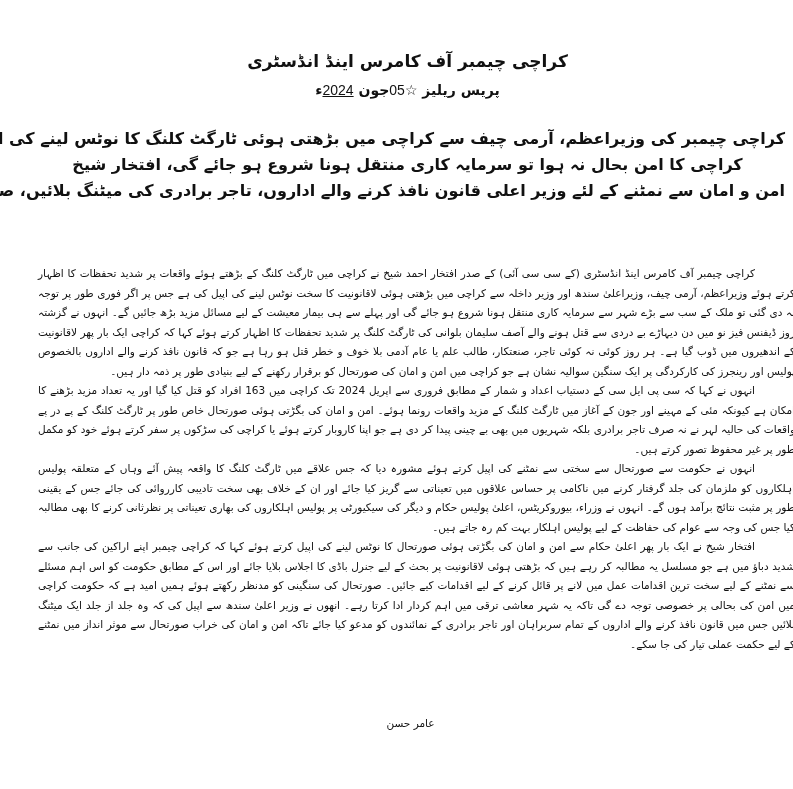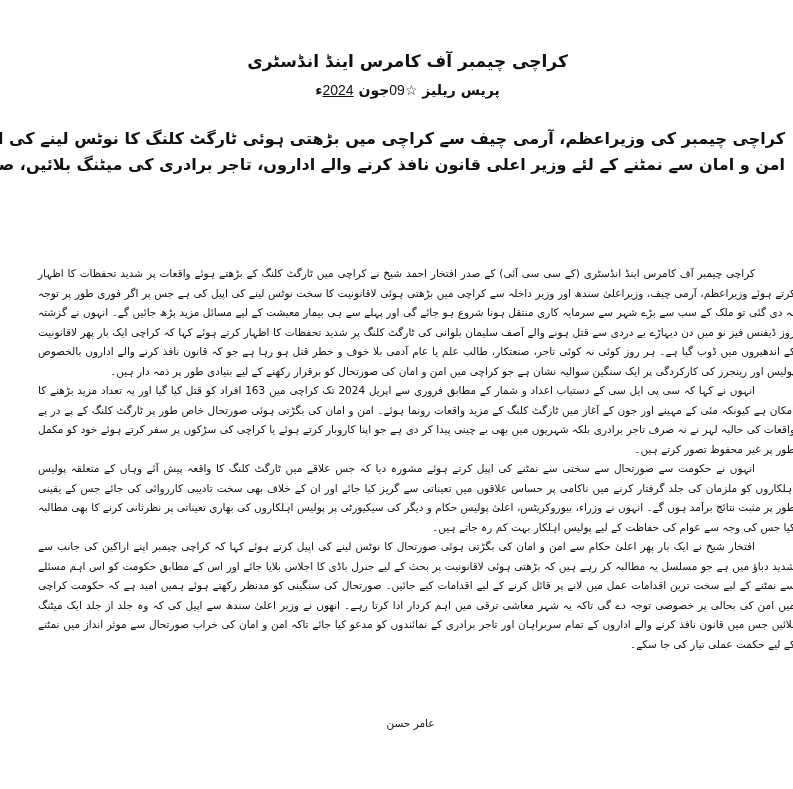--- a/index.html
+++ b/index.html
@@ -86,26 +86,27 @@
   </style>
 </head>
 <body>
 
 <div class="page">
 
   <div class="org-title">کراچی چیمبر آف کامرس اینڈ انڈسٹری</div>
 
   <div class="press-line">
     <span>پریس ریلیز</span>
-    <span>☆</span><span class="date-day">09</span><span>جون</span>
+    <span>☆</span><span class="date-day">05</span><span>جون</span>
     <span class="date-year">2024</span><span>ء</span>
   </div>
 
   <div class="headline">
     <div>کراچی چیمبر کی وزیراعظم، آرمی چیف سے کراچی میں بڑھتی ہوئی ٹارگٹ کلنگ کا نوٹس لینے کی اپیل</div>
+    <div>کراچی کا امن بحال نہ ہوا تو سرمایہ کاری منتقل ہونا شروع ہو جائے گی، افتخار شیخ</div>
     <div>امن و امان سے نمٹنے کے لئے وزیر اعلی قانون نافذ کرنے والے اداروں، تاجر برادری کی میٹنگ بلائیں، صدر</div>
   </div>
 
   <div class="body">
     <p>کراچی چیمبر آف کامرس اینڈ انڈسٹری (کے سی سی آئی) کے صدر افتخار احمد شیخ نے کراچی میں ٹارگٹ کلنگ کے بڑھتے ہوئے واقعات پر شدید تحفظات کا اظہار کرتے ہوئے وزیراعظم، آرمی چیف، وزیراعلیٰ سندھ اور وزیر داخلہ سے کراچی میں بڑھتی ہوئی لاقانونیت کا سخت نوٹس لینے کی اپیل کی ہے جس پر اگر فوری طور پر توجہ نہ دی گئی تو ملک کے سب سے بڑے شہر سے سرمایہ کاری منتقل ہونا شروع ہو جائے گی اور پہلے سے ہی بیمار معیشت کے لیے مسائل مزید بڑھ جائیں گے۔ انہوں نے گزشتہ روز ڈیفنس فیز نو میں دن دیہاڑے بے دردی سے قتل ہونے والے آصف سلیمان بلوانی کی ٹارگٹ کلنگ پر شدید تحفظات کا اظہار کرتے ہوئے کہا کہ کراچی ایک بار پھر لاقانونیت کے اندھیروں میں ڈوب گیا ہے۔ ہر روز کوئی نہ کوئی تاجر، صنعتکار، طالب علم یا عام آدمی بلا خوف و خطر قتل ہو رہا ہے جو کہ قانون نافذ کرنے والے اداروں بالخصوص پولیس اور رینجرز کی کارکردگی پر ایک سنگین سوالیہ نشان ہے جو کراچی میں امن و امان کی صورتحال کو برقرار رکھنے کے لیے بنیادی طور پر ذمہ دار ہیں۔</p>
     <p>انہوں نے کہا کہ سی پی ایل سی کے دستیاب اعداد و شمار کے مطابق فروری سے اپریل 2024 تک کراچی میں 163 افراد کو قتل کیا گیا اور یہ تعداد مزید بڑھنے کا امکان ہے کیونکہ مئی کے مہینے اور جون کے آغاز میں ٹارگٹ کلنگ کے مزید واقعات رونما ہوئے۔ امن و امان کی بگڑتی ہوئی صورتحال خاص طور پر ٹارگٹ کلنگ کے پے در پے واقعات کی حالیہ لہر نے نہ صرف تاجر برادری بلکہ شہریوں میں بھی بے چینی پیدا کر دی ہے جو اپنا کاروبار کرتے ہوئے یا کراچی کی سڑکوں پر سفر کرتے ہوئے خود کو مکمل طور پر غیر محفوظ تصور کرتے ہیں۔</p>
     <p>انہوں نے حکومت سے صورتحال سے سختی سے نمٹنے کی اپیل کرتے ہوئے مشورہ دیا کہ جس علاقے میں ٹارگٹ کلنگ کا واقعہ پیش آئے وہاں کے متعلقہ پولیس اہلکاروں کو ملزمان کی جلد گرفتار کرنے میں ناکامی پر حساس علاقوں میں تعیناتی سے گریز کیا جائے اور ان کے خلاف بھی سخت تادیبی کارروائی کی جائے جس کے یقینی طور پر مثبت نتائج برآمد ہوں گے۔ انہوں نے وزراء، بیوروکریٹس، اعلیٰ پولیس حکام و دیگر کی سیکیورٹی پر پولیس اہلکاروں کی بھاری تعیناتی پر نظرثانی کرنے کا بھی مطالبہ کیا جس کی وجہ سے عوام کی حفاظت کے لیے پولیس اہلکار بہت کم رہ جاتے ہیں۔</p>
     <p>افتخار شیخ نے ایک بار پھر اعلیٰ حکام سے امن و امان کی بگڑتی ہوئی صورتحال کا نوٹس لینے کی اپیل کرتے ہوئے کہا کہ کراچی چیمبر اپنے اراکین کی جانب سے شدید دباؤ میں ہے جو مسلسل یہ مطالبہ کر رہے ہیں کہ بڑھتی ہوئی لاقانونیت پر بحث کے لیے جنرل باڈی کا اجلاس بلایا جائے اور اس کے مطابق حکومت کو اس اہم مسئلے سے نمٹنے کے لیے سخت ترین اقدامات عمل میں لانے پر قائل کرنے کے لیے اقدامات کیے جائیں۔ صورتحال کی سنگینی کو مدنظر رکھتے ہوئے ہمیں امید ہے کہ حکومت کراچی میں امن کی بحالی پر خصوصی توجہ دے گی تاکہ یہ شہر معاشی ترقی میں اہم کردار ادا کرتا رہے۔ انھوں نے وزیر اعلیٰ سندھ سے اپیل کی کہ وہ جلد از جلد ایک میٹنگ بلائیں جس میں قانون نافذ کرنے والے اداروں کے تمام سربراہان اور تاجر برادری کے نمائندوں کو مدعو کیا جائے تاکہ امن و امان کی خراب صورتحال سے موثر انداز میں نمٹنے کے لیے حکمت عملی تیار کی جا سکے۔</p>
   </div>
 

